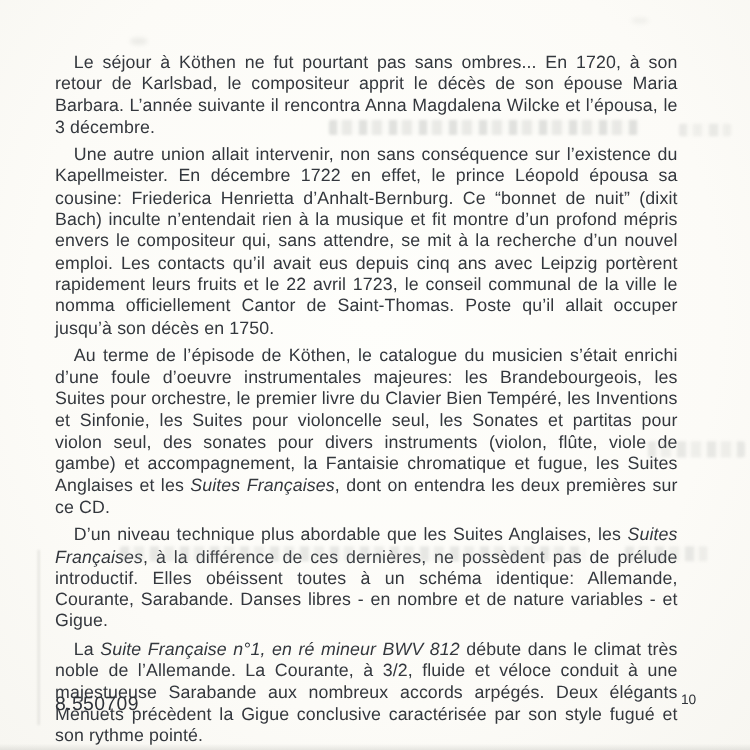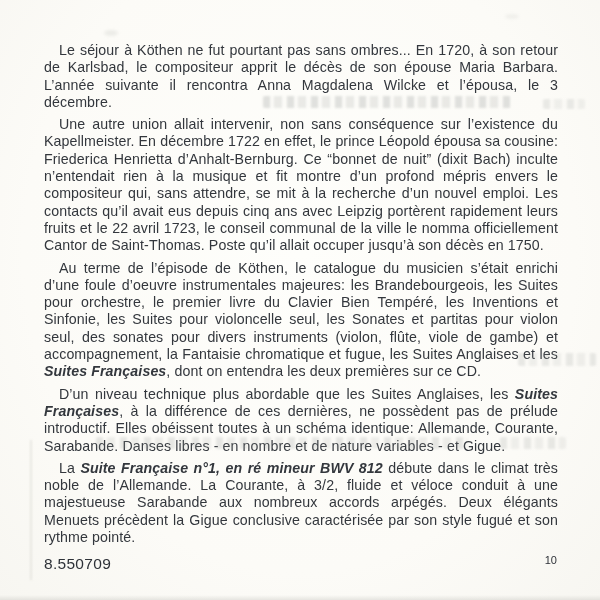--- a/index.html
+++ b/index.html
@@ -31,25 +31,25 @@
     left: 44px;
     top: 42px;
     width: 514px;
     color: #33373d;
     font-size: 14.2px;
     line-height: 17.3px;
     text-align: justify;
     letter-spacing: 0.1px;
   }
   .para {
-    margin: 0 0 5px 0;
+    margin: 0 16px 5px 0;
     text-indent: 15px;
   }
   .it { }
-  .bi { font-style: italic; font-weight: bold; }
+  .bi { font-style: italic; font-weight: normal; }
   .footer-catalog {
     position: absolute;
     left: 44px;
     top: 555px;
     font-size: 15.5px;
     color: #2e3238;
     letter-spacing: 0.3px;
   }
   .footer-page {
     position: absolute;

